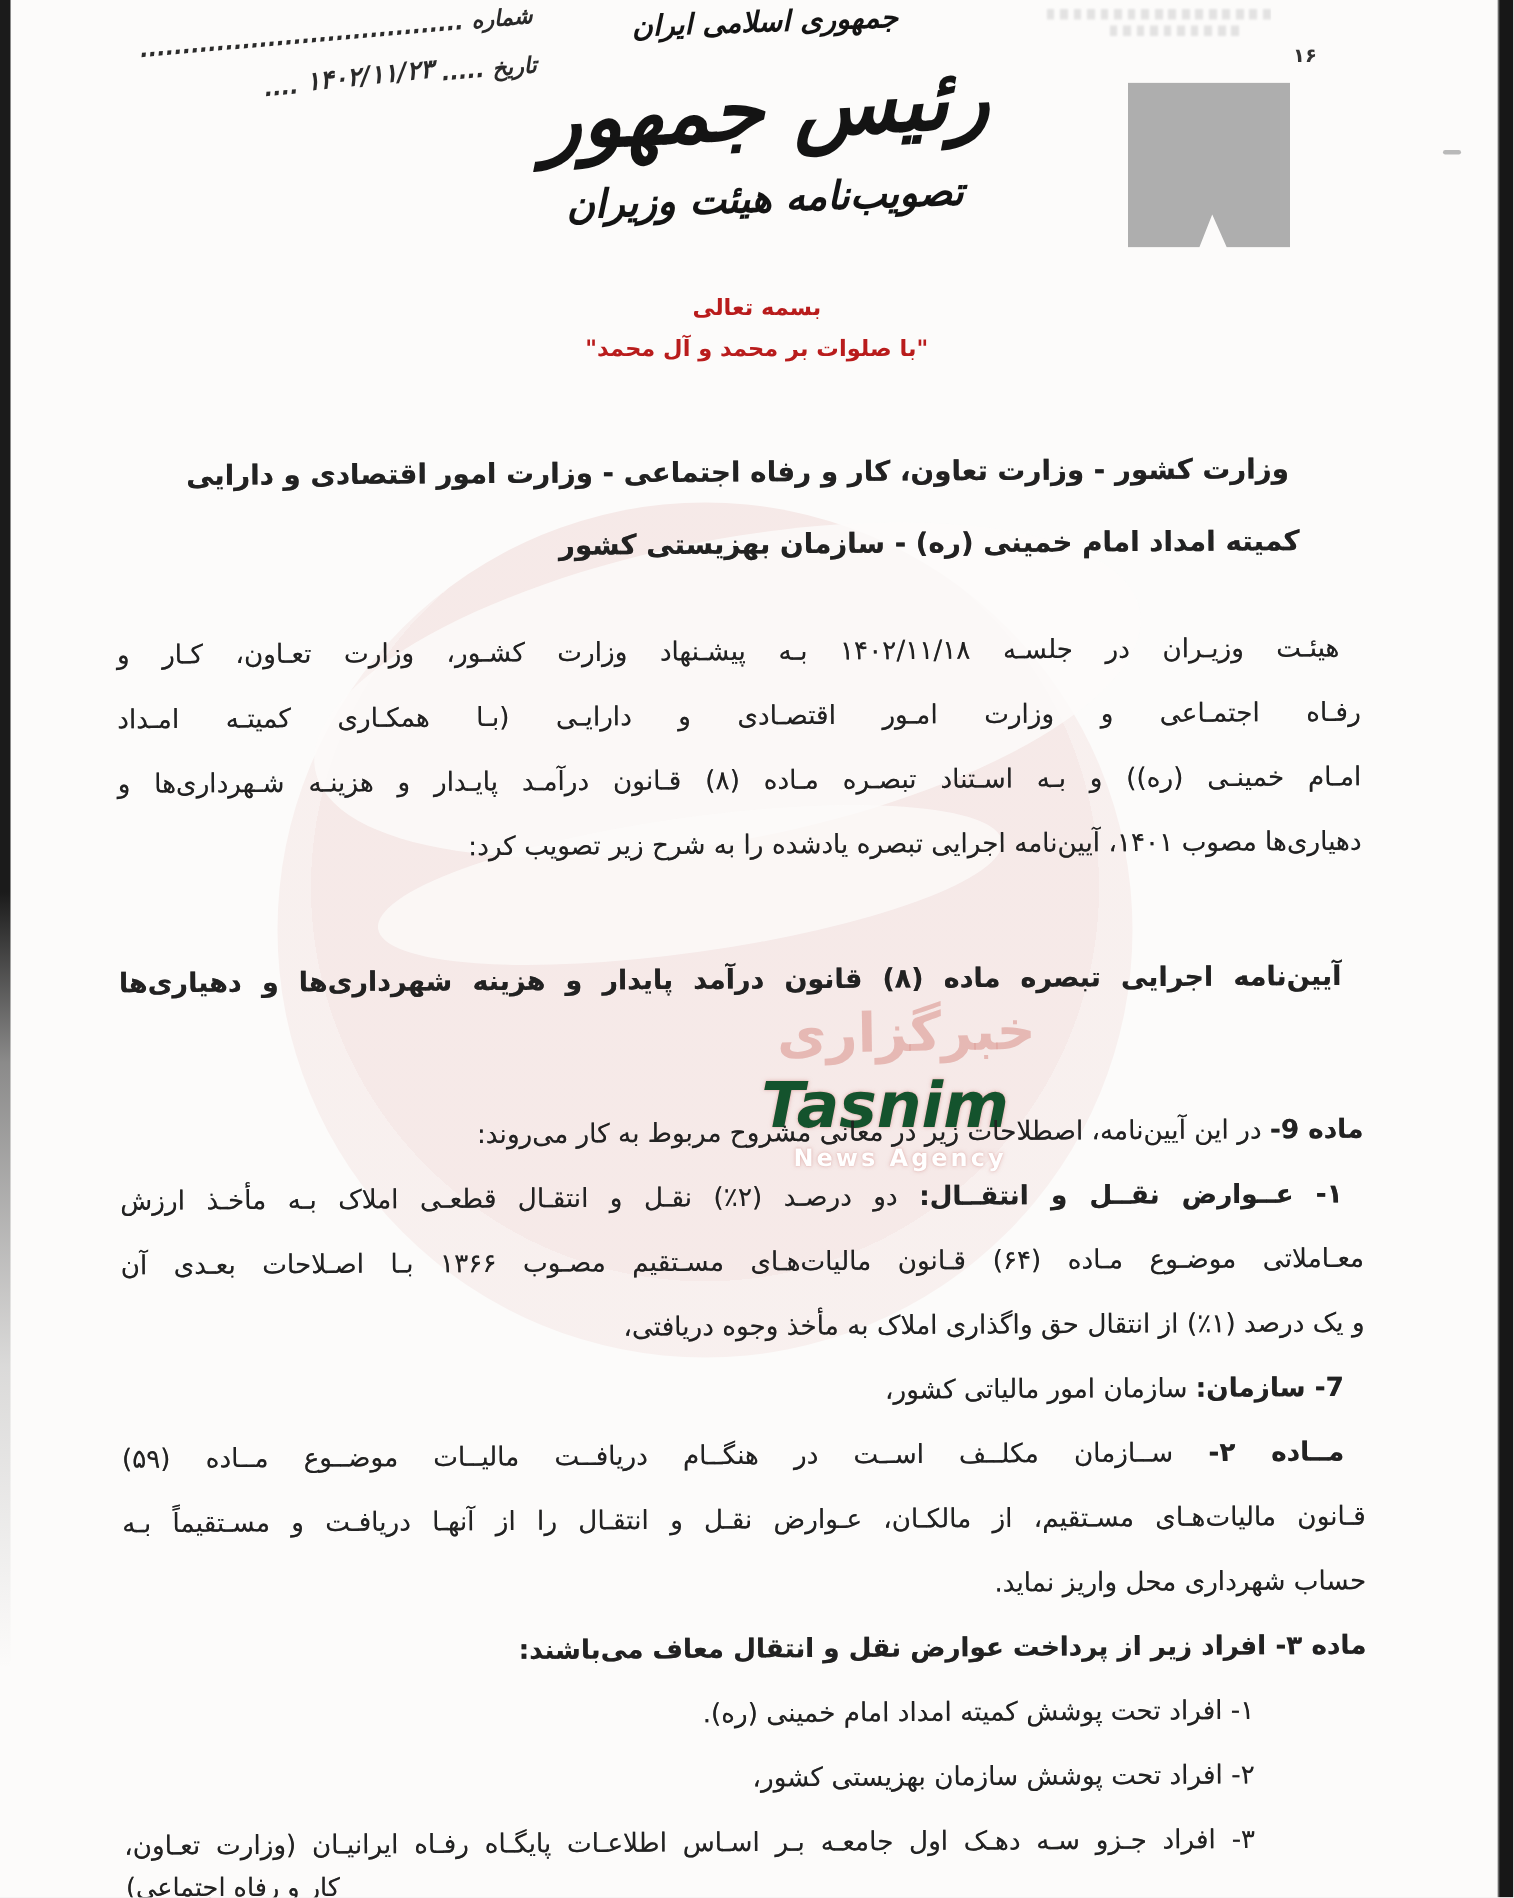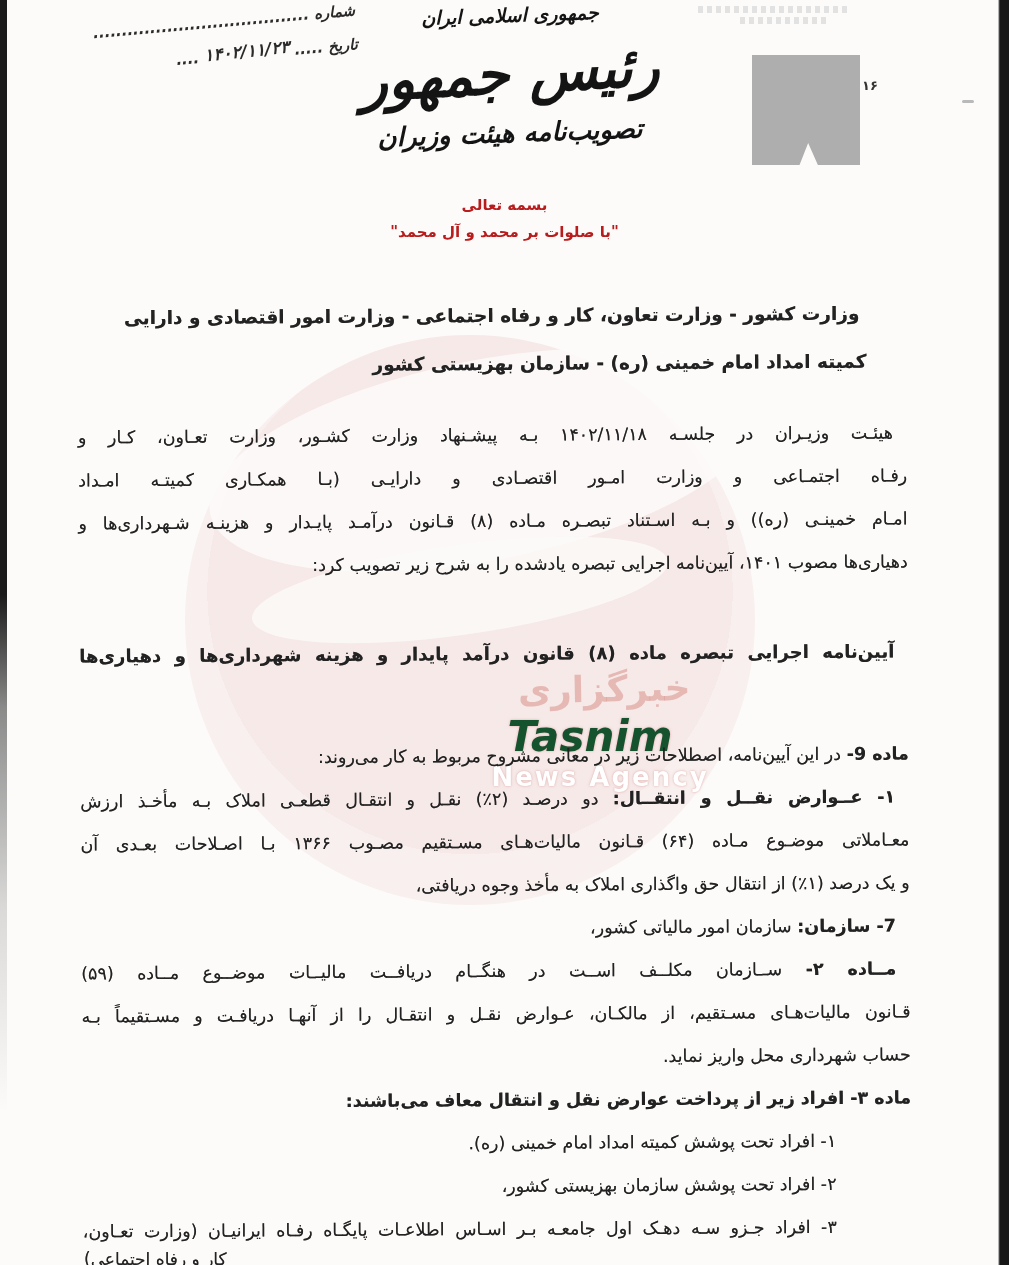--- a/index.html
+++ b/index.html
@@ -20,38 +20,38 @@
   .wm-circle{position:absolute;left:185px;top:335px;width:570px;height:570px;border-radius:50%;
     background:radial-gradient(circle at 50% 45%, rgba(214,142,138,.16) 0 62%, rgba(214,142,138,.10) 62% 100%);}
   .wm-swoosh1{position:absolute;left:205px;top:360px;width:560px;height:200px;border-radius:50%;
     background:#fcfbfa;opacity:.8;transform:rotate(-11deg);}
   .wm-swoosh2{position:absolute;left:250px;top:545px;width:420px;height:90px;border-radius:50%;
     background:#fcfbfa;opacity:.75;transform:rotate(-8deg);}
   .wm-fa{position:absolute;left:518px;top:668px;width:240px;font-size:36px;font-weight:bold;
     color:rgba(217,143,137,.55);text-align:left;transform:rotate(-1deg);}
   .wm-en{position:absolute;left:440px;top:712px;width:300px;font-size:42px;font-weight:bold;font-style:italic;
     color:#14532d;text-shadow:0 0 3px rgba(214,142,138,.55),0 0 1px rgba(214,142,138,.6);direction:ltr;text-align:center;}
-  .wm-tag{position:absolute;left:470px;top:762px;width:260px;font-size:26px;font-weight:bold;
+  .wm-tag{position:absolute;left:470px;top:762px;width:260px;font-size:16px;font-weight:bold;
     color:#ffffff;text-shadow:0 0 3px rgba(214,142,138,.5),0 0 1px rgba(214,142,138,.55);direction:ltr;text-align:center;letter-spacing:2px;}
 
   
   .numdate{position:absolute;left:42px;top:8px;width:315px;transform:rotate(-5deg);
     font-size:15px;font-weight:bold;color:#2a2a2a;}
   .nd-line{line-height:33px;white-space:nowrap;text-align:right;font-style:italic;}
   .dots{letter-spacing:1px;font-weight:bold;}
   .hand{display:inline-block;font-style:italic;font-weight:bold;font-size:17px;transform:translateY(-2px) rotate(-1deg);letter-spacing:1px;}
 
   .letterhead-center{position:absolute;left:330px;top:4px;width:360px;text-align:center;color:#141414;}
   .lh-country{font-size:19px;font-weight:bold;font-style:italic;transform:rotate(-2deg);}
   .lh-office{font-size:56px;font-weight:bold;font-style:italic;line-height:84px;transform:rotate(-3deg);margin-top:6px;}
   .lh-doctype{font-size:26px;font-weight:bold;font-style:italic;transform:rotate(-2deg);margin-top:2px;}
 
   .redaction{position:absolute;left:752px;top:55px;width:108px;height:110px;background:#aeaeae;
     clip-path:polygon(0 0,100% 0,100% 100%,61% 100%,52% 80%,44% 100%,0 100%);}
-  .corner-mark{position:absolute;left:862px;top:30px;font-size:13px;font-weight:bold;color:#333;margin-top:48px;}
+  .corner-mark{position:absolute;left:862px;top:30px;font-size:13px;font-weight:bold;color:#333;}
   .faint-stamp{position:absolute;left:698px;top:6px;width:150px;}
   .faint-stamp i{display:block;height:7px;margin-bottom:4px;filter:blur(.6px);opacity:.55;
     background:repeating-linear-gradient(90deg,#cfcfcf 0 5px,transparent 5px 9px);}
   .faint-stamp i:last-child{width:90px;margin-right:18px;}
 
   .invocation{position:absolute;left:0;right:0;top:192px;text-align:center;font-size:15px;
     font-weight:bold;line-height:27px;color:#b91c1c;}
 
   
   .body{position:absolute;left:80px;right:100px;top:292px;transform:rotate(-.35deg);

